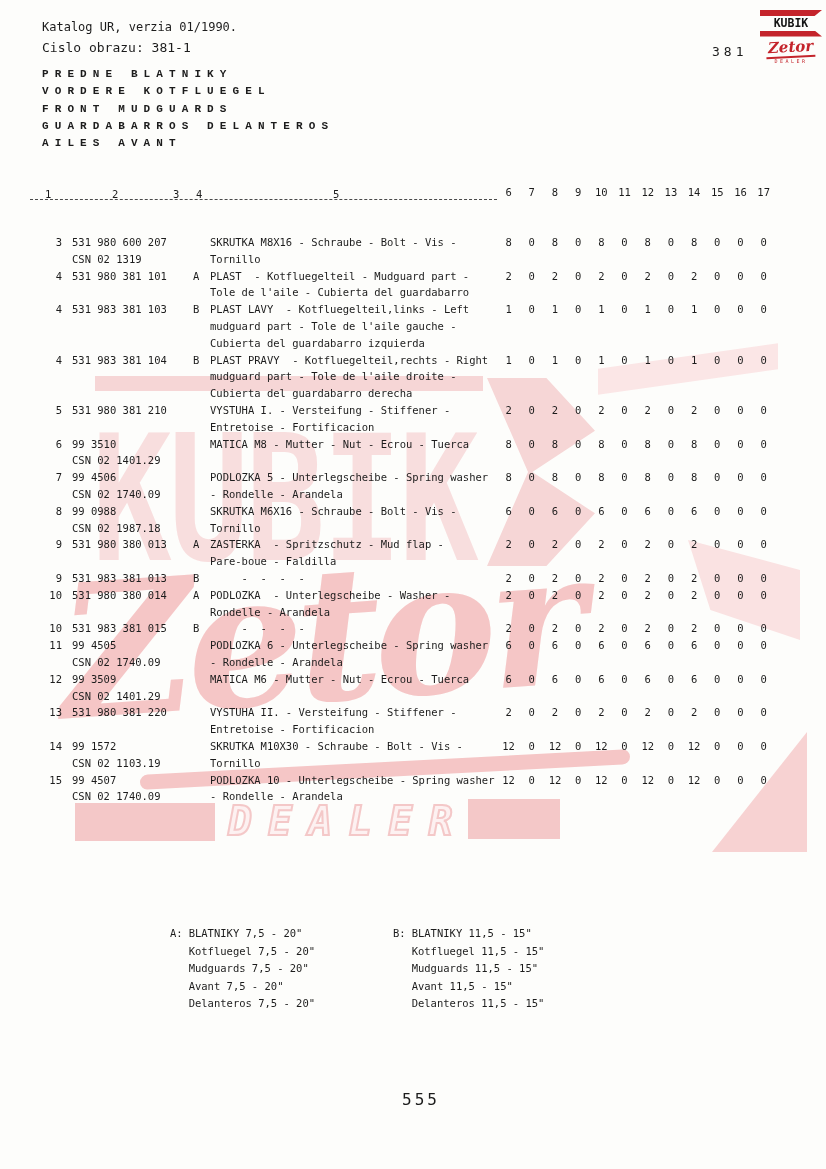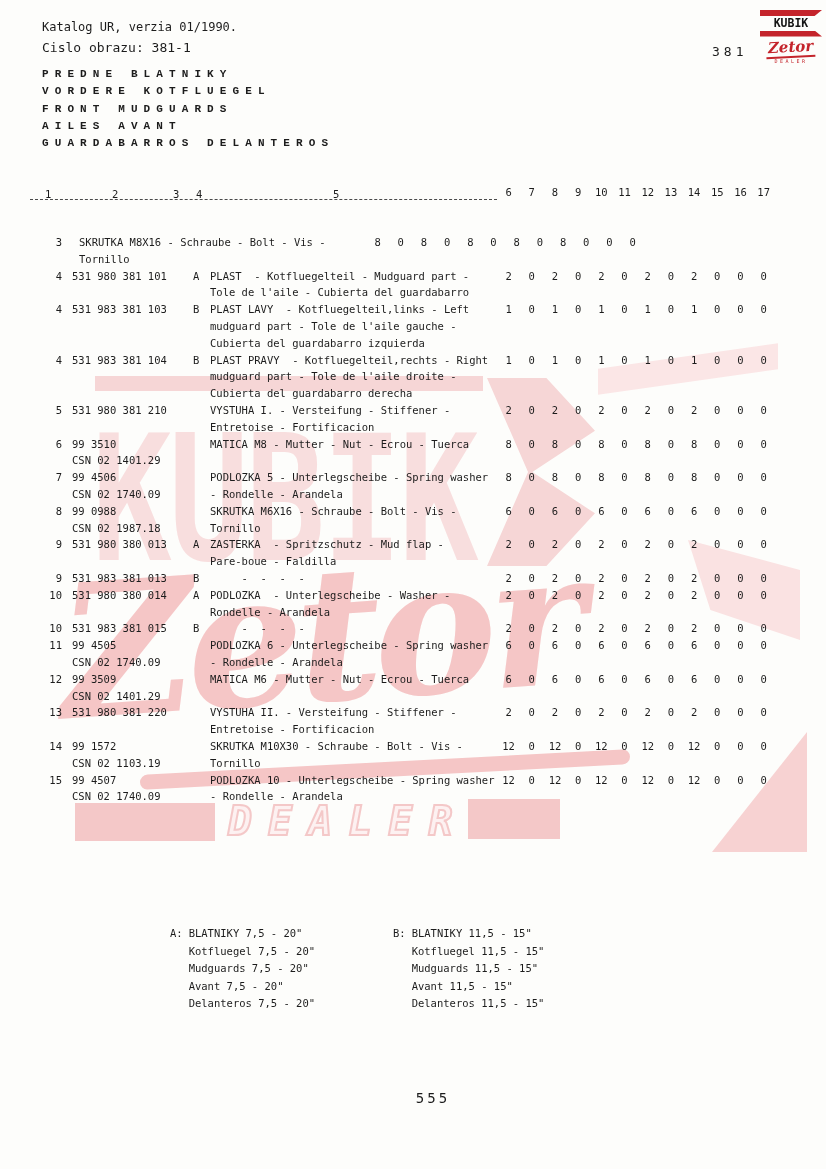--- a/index.html
+++ b/index.html
@@ -62,22 +62,22 @@
   .c-part{width:121px;flex:none;margin-left:10px;white-space:pre-line;}
   .c-var{width:17px;flex:none;}
   .c-desc{width:287px;flex:none;white-space:pre-line;}
   .c-qty{flex:none;display:grid;grid-template-columns:repeat(12,23.2px);text-align:center;}
 
   
   .footnote{position:absolute;top:925px;font-size:10.5px;line-height:17.5px;display:flex;}
   .footnote.fa{left:170px;}
   .footnote.fb{left:393px;}
   .fn-label{flex:none;margin-right:6px;}
-  .page-number{position:absolute;left:388px;top:1090px;width:90px;text-align:center;
-               font-size:14px;letter-spacing:3px;}
+  .page-number{position:absolute;left:376px;top:1090px;width:90px;text-align:center;
+               font-size:16px;letter-spacing:3px;}
 </style>
 </head>
 <body>
 
 <div class="page">
 
   <div class="wm">
     <div class="wm-bar-top"></div>
     <div class="wm-kubik">KUBIK</div>
     <div class="wm-chevron"></div>
@@ -92,22 +92,22 @@
   </div>
 
   <div class="content">
     <div class="catalog-line">Katalog UR, verzia 01/1990.</div>
     <div class="image-line">Cislo obrazu: 381-1</div>
 
     <div class="titles">
         <div>PREDNE BLATNIKY</div>
         <div>VORDERE KOTFLUEGEL</div>
         <div>FRONT MUDGUARDS</div>
+        <div>GUARDABARROS DELANTEROS</div>
         <div>AILES AVANT</div>
-        <div>GUARDABARROS DELANTEROS</div>
       </div>
 
     <div class="page-ref">381</div>
 
     <div class="logo">
       <div class="logo-bar b1"></div>
       <div class="logo-kubik">KUBIK</div>
       <div class="logo-bar b2"></div>
       <div><span class="logo-zetor">Zetor</span></div>
       <div class="logo-dealer">DEALER</div>
@@ -133,20 +133,22 @@
           <span>14</span>
           <span>15</span>
           <span>16</span>
           <span>17</span>
         </div>
     </div>
 
     <div class="table-body">
         <div class="row">
           <div class="c-no">3</div>
+          <div class="c-part">531 980 600 207
+CSN 02 1319</div>
           <div class="c-var"></div>
           <div class="c-desc">SKRUTKA M8X16 - Schraube - Bolt - Vis -
 Tornillo</div>
           <div class="c-qty">
             <span>8</span>
             <span>0</span>
             <span>8</span>
             <span>0</span>
             <span>8</span>
             <span>0</span>

